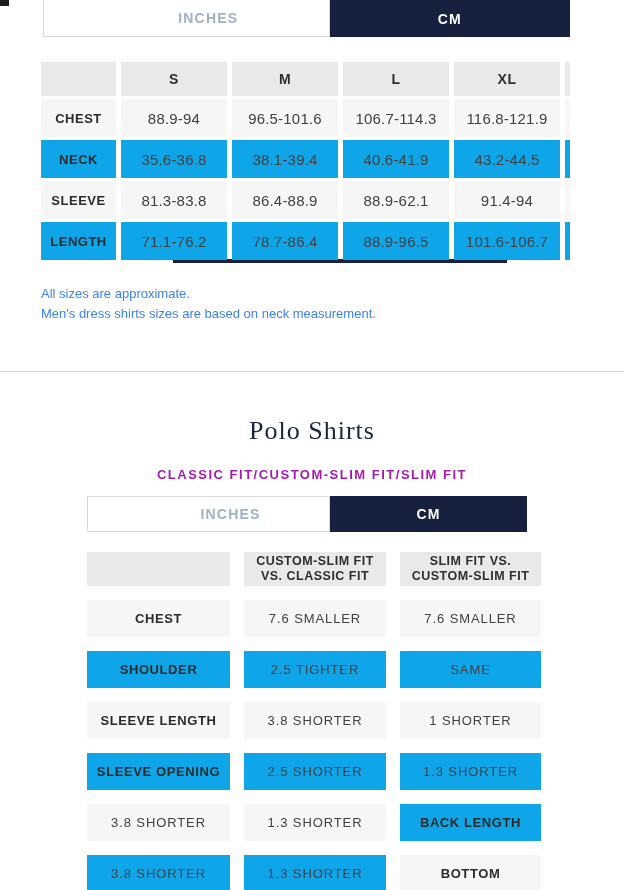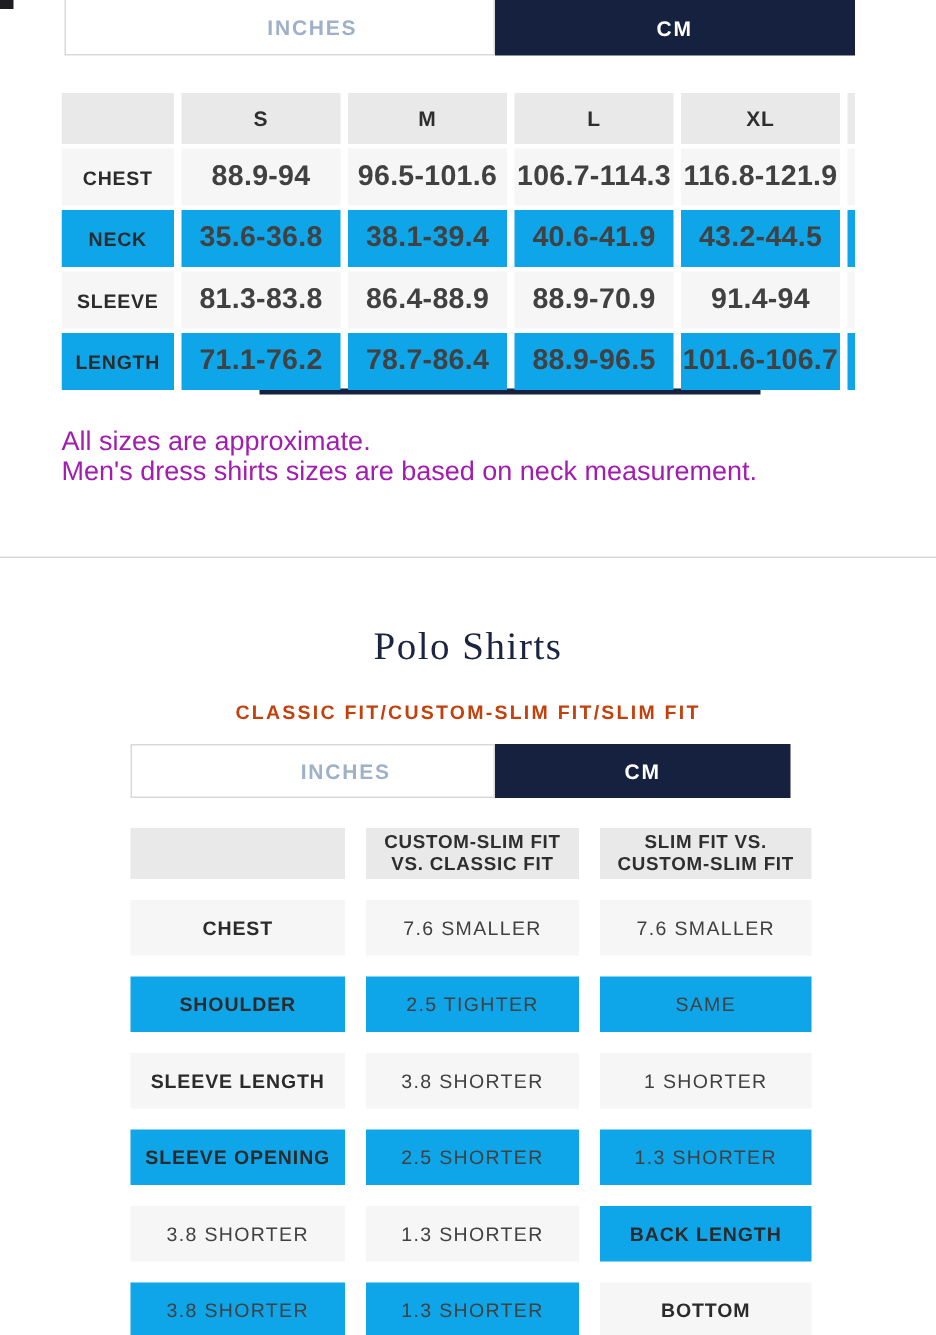--- a/index.html
+++ b/index.html
@@ -34,41 +34,41 @@
     grid-template-columns:75px 106px 106px 106px 106px 106px;
     column-gap:5px; row-gap:3px;
     width:630px;
   }
   .cell { display:flex; align-items:center; justify-content:center; }
   .hcell { height:34px; background:#e9e9e9; font-size:14px; font-weight:bold; color:#2e2e2e; letter-spacing:.5px; }
   .rcell { height:38px; }
   .row-light { background:#f6f6f6; }
   .row-dark  { background:#0ea5e9; }
   .label-cell { font-size:13px; font-weight:bold; color:#2b2b2b; letter-spacing:.5px; }
-  .value-cell { font-size:19px; color:#414141; letter-spacing:.2px;font-weight:bold; }
+  .value-cell { font-size:15px; color:#414141; letter-spacing:.2px; }
 
   
   .hscroll-thumb { margin:-1px 0 0 173px; width:334px; height:4px; background:#16213f; cursor:pointer; }
 
   
-  .notes { margin:21px 0 0 41px; font-size:18px; line-height:20px; color:#a21caf; }
+  .notes { margin:21px 0 0 41px; font-size:13px; line-height:20px; color:#3b82f6; }
 
   
   .divider { margin-top:47px; width:624px; height:0; border-top:1px solid #d8d8d8; }
 
   
   .polo-title {
     margin-top:39px; text-align:center;
     font-family:"Liberation Serif", serif;
     font-size:26px; font-weight:400; letter-spacing:1px;
     color:#1b2441; line-height:40px;
   }
   .polo-subtitle {
     margin-top:16px; text-align:center;
-    font-size:13px; font-weight:bold; letter-spacing:1.5px; color:#c2410c;
+    font-size:13px; font-weight:bold; letter-spacing:1.5px; color:#a21caf;
   }
 
   .fit-table-wrap { margin:20px 0 0 87px; width:436px; }
   .fit-grid {
     display:grid;
     grid-template-columns:143px 142px 141px;
     column-gap:5px; row-gap:4px;
     width:436px;
     gap:14px;
   }
@@ -112,21 +112,21 @@
     <div class="cell rcell row-dark label-cell">NECK</div>
     <div class="cell rcell row-dark value-cell">35.6-36.8</div>
     <div class="cell rcell row-dark value-cell">38.1-39.4</div>
     <div class="cell rcell row-dark value-cell">40.6-41.9</div>
     <div class="cell rcell row-dark value-cell">43.2-44.5</div>
     <div class="cell rcell row-dark"></div>
 
     <div class="cell rcell row-light label-cell">SLEEVE</div>
     <div class="cell rcell row-light value-cell">81.3-83.8</div>
     <div class="cell rcell row-light value-cell">86.4-88.9</div>
-    <div class="cell rcell row-light value-cell">88.9-70.9</div>
+    <div class="cell rcell row-light value-cell">88.9-62.1</div>
     <div class="cell rcell row-light value-cell">91.4-94</div>
     <div class="cell rcell row-light"></div>
 
     <div class="cell rcell row-dark label-cell">LENGTH</div>
     <div class="cell rcell row-dark value-cell">71.1-76.2</div>
     <div class="cell rcell row-dark value-cell">78.7-86.4</div>
     <div class="cell rcell row-dark value-cell">88.9-96.5</div>
     <div class="cell rcell row-dark value-cell">101.6-106.7</div>
     <div class="cell rcell row-dark"></div>
   </div>

